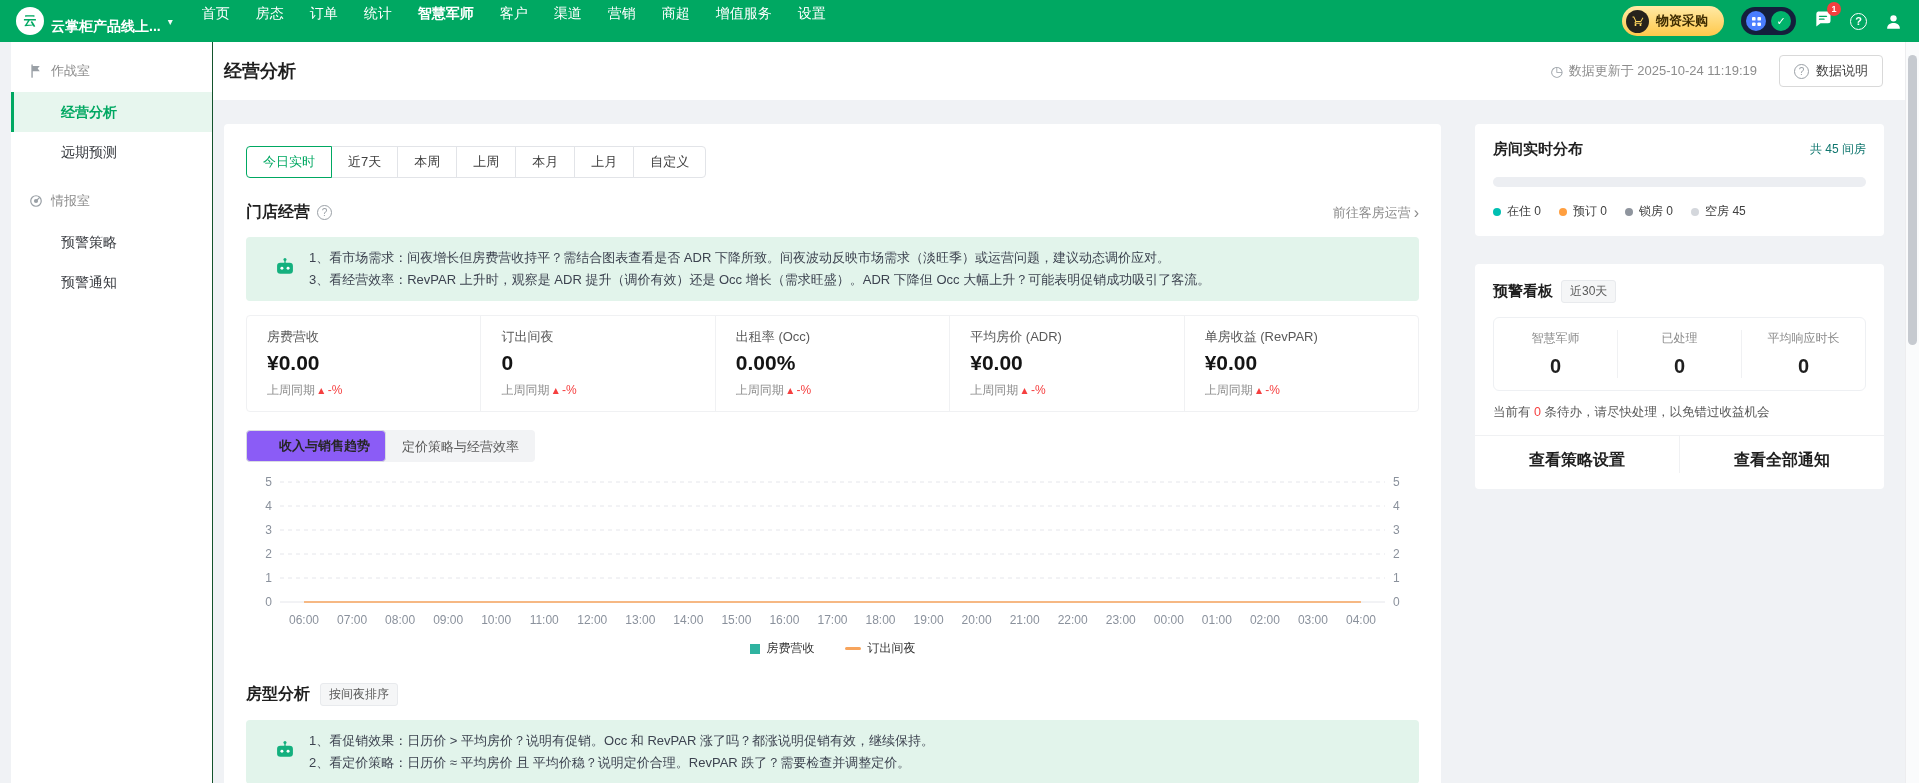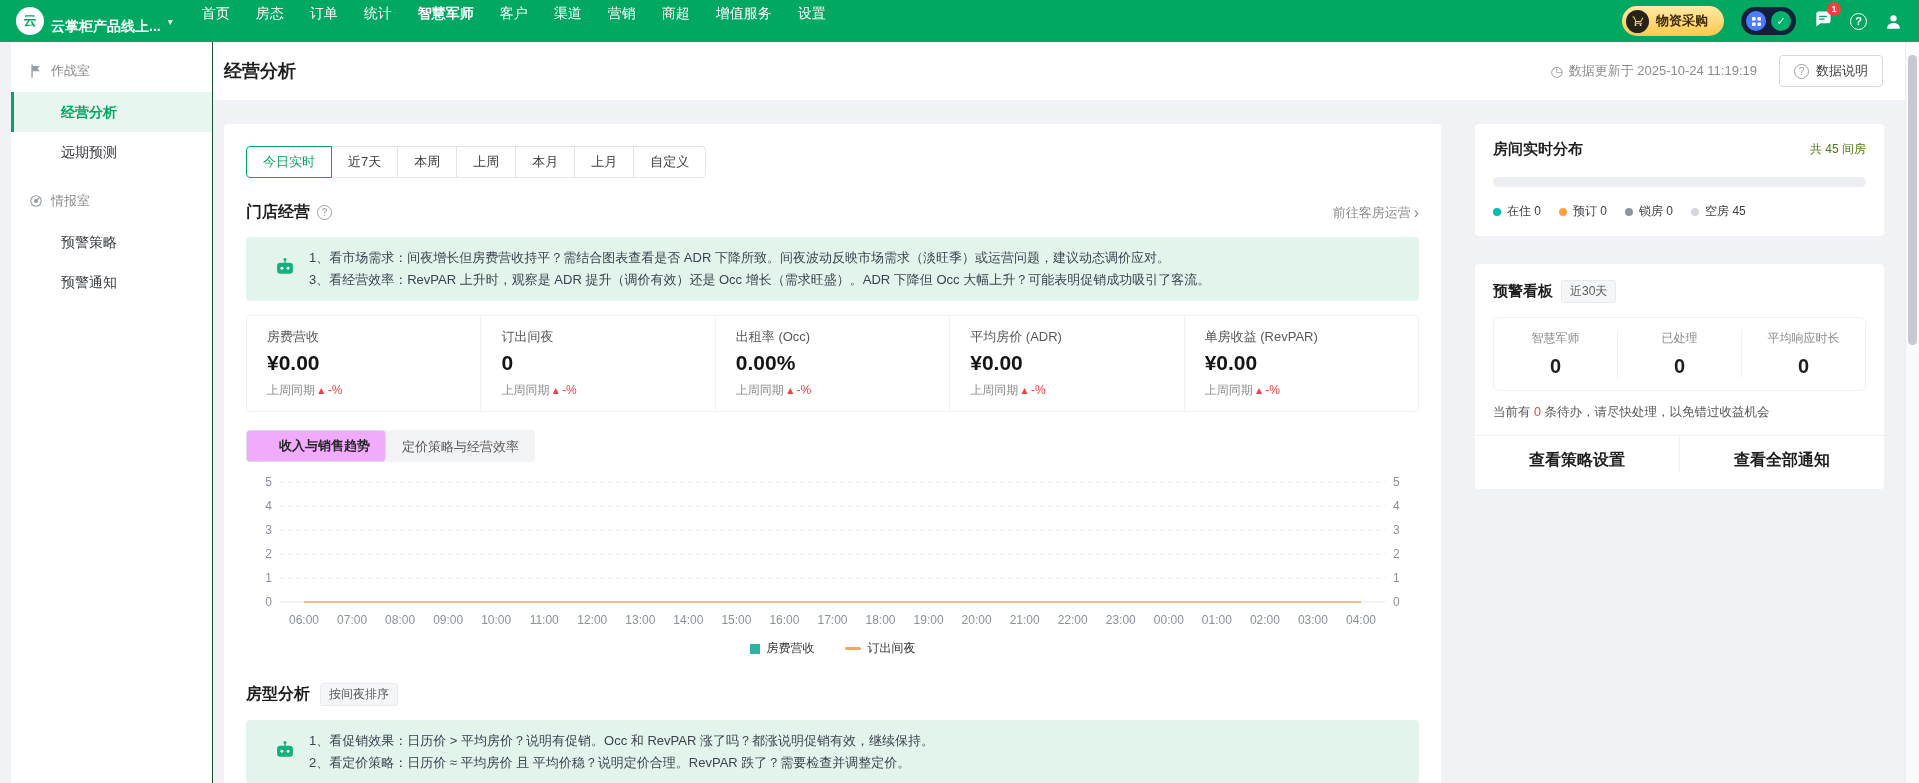--- a/index.html
+++ b/index.html
@@ -62,36 +62,36 @@
   .tip-line{font-size:13px;color:#3d4350;line-height:22px;}
   .stats{display:flex;border:1px solid #f0f1f3;border-radius:4px;margin-top:14px;}
   .stat{flex:1;padding:12px 20px;border-right:1px solid #f0f1f3;}
   .stat:last-child{border-right:none;}
   .stat-label{font-size:13px;color:#595959;}
   .stat-value{font-size:21px;font-weight:bold;color:#141414;margin-top:5px;}
   .stat-cmp{font-size:12px;color:#8c8c8c;margin-top:7px;}
   .red{color:#f53f3f;}
   .chart-tabs{display:inline-flex;background:#f2f3f5;border-radius:4px;margin-top:18px;}
   .ctab{height:32px;line-height:32px;padding:0 15px;font-size:13px;color:#595959;cursor:pointer;border:1px solid transparent;border-radius:4px;white-space:nowrap;}
-  .ctab.active{background:#f0abfc;border-color:#d9dce1;font-weight:bold;color:#262626;line-height:30px;padding-left:32px;}
+  .ctab.active{background:#8b5cf6;border-color:#d9dce1;font-weight:bold;color:#262626;line-height:30px;padding-left:32px;}
   .chart-wrap{margin-top:8px;}
   .tick{fill:#8a919c;font-size:12px;font-family:"Liberation Sans",sans-serif;}
   .chart-legend{display:flex;justify-content:center;gap:30px;margin-top:4px;align-items:center;}
   .lg-item{display:flex;align-items:center;gap:7px;font-size:12px;color:#333;cursor:pointer;}
   .sw-square{width:10px;height:10px;display:inline-block;}
   .sw-line{width:16px;height:3px;display:inline-block;border-radius:2px;}
   .rt-head{display:flex;align-items:center;gap:10px;margin-top:26px;}
   .chip{font-size:12px;color:#595959;background:#f5f6f7;border:1px solid #e8eaed;border-radius:3px;padding:2px 8px;white-space:nowrap;}
 
   
   .right-col{width:409px;display:flex;flex-direction:column;gap:28px;flex-shrink:0;}
   .panel{background:#fff;border-radius:4px;padding:16px 18px;}
   .panel-head{display:flex;align-items:center;}
   .panel-title{font-size:15px;font-weight:bold;color:#1f1f1f;}
-  .panel-sub{margin-left:auto;font-size:12px;color:#4d7c0f;}
+  .panel-sub{margin-left:auto;font-size:12px;color:#0f766e;}
   .dist-bar{height:10px;border-radius:5px;background:#eceef2;margin-top:18px;}
   .dist-legend{display:flex;gap:18px;margin-top:16px;}
   .dl-item{display:flex;align-items:center;gap:6px;font-size:12px;color:#404040;}
   .dot{width:8px;height:8px;border-radius:50%;display:inline-block;}
   .alert-tag{margin-left:8px;}
   .alert-stats{display:flex;border:1px solid #eef0f3;border-radius:6px;margin-top:14px;padding:12px 0;}
   .as-col{flex:1;text-align:center;border-right:1px solid #f0f1f3;}
   .as-col:last-child{border-right:none;}
   .as-label{font-size:12px;color:#8c8c8c;}
   .as-value{font-size:20px;font-weight:bold;color:#1f1f1f;margin-top:8px;}

